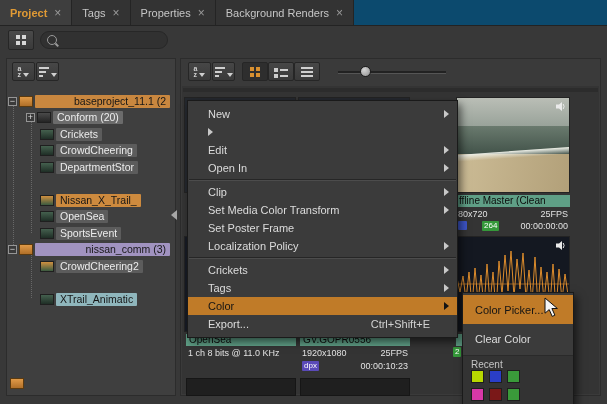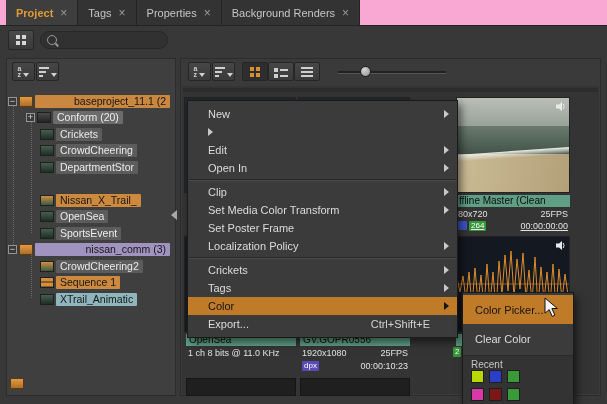--- a/index.html
+++ b/index.html
@@ -1,21 +1,21 @@
 <!DOCTYPE html>
 <html><head>
 <meta charset="utf-8">
 <style>
   html,body{margin:0;padding:0;background:#2e2e2e;}
   .app{position:relative;width:607px;height:404px;background:#383838;overflow:hidden;
        font-family:"Liberation Sans",sans-serif;-webkit-font-smoothing:antialiased;}
 
   
-  .tabbar{position:absolute;left:0;top:0;right:0;height:25px;background:#f9a8d4;
-          border-bottom:1px solid #232323;display:flex;padding-left:6px;}
+  .tabbar{position:absolute;left:0;top:0;right:0;height:25px;background:#0c4a6e;
+          border-bottom:1px solid #232323;display:flex;padding-left:0;}
   .tab{display:flex;align-items:center;gap:7px;padding:0 10px;border-right:1px solid #242424;
        font-size:11px;color:#c6c6c6;background:#333333;}
   .tab.active{background:#3e3e3e;color:#e09a35;font-weight:bold;}
   .tab-close{color:#9a9a9a;font-size:12px;line-height:1;font-weight:normal;}
 
   
   .tool-btn{position:absolute;left:8px;top:30px;width:26px;height:20px;
             background:linear-gradient(#4a4a4a,#3a3a3a);border:1px solid #262626;border-radius:2px;
             display:flex;align-items:center;justify-content:center;box-sizing:border-box;}
   .ico-grid{width:10px;height:10px;position:relative;}
@@ -213,24 +213,20 @@
     </div>
     <div class="tree-row root" style="top:148px;">
       <span class="exp">−</span>
       <span class="ic ic-project"></span>
       <span class="chip" style="background-color: rgb(161, 147, 192); color: rgb(22, 22, 22);">nissan_comm (3)</span>
     </div>
     <div class="tree-row pad2" style="top:165px;">
       <span class="ic ic-cliporange"></span>
       <span class="chip" style="background-color: rgb(92, 92, 92); color: rgb(236, 236, 236);">CrowdCheering2</span>
     </div>
-    <div class="tree-row pad2" style="top:181px;">
-      <span class="ic ic-seq"></span>
-      <span class="chip" style="background-color: rgb(205, 138, 62); color: rgb(22, 22, 22);">Sequence 1</span>
-    </div>
     <div class="tree-row pad2" style="top:198px;">
       <span class="ic ic-clip"></span>
       <span class="chip" style="background-color: rgb(143, 182, 188); color: rgb(22, 22, 22);">XTrail_Animatic</span>
     </div>
   </div>
 
   <span class="ic ic-project" style="position:absolute;left:10px;top:378px;"></span>
   <div class="splitter-arrow"></div>
 
   <div class="right-panel"></div>
@@ -275,21 +271,21 @@
     <svg class="spk" width="11" height="11" viewBox="0 0 11 11">
       <polygon points="1,3.5 4,3.5 7,1 7,10 4,7.5 1,7.5" fill="#eaeaea"></polygon>
       <path d="M8.2,3 Q10,5.5 8.2,8" stroke="#eaeaea" stroke-width="1" fill="none"></path>
     </svg>
   </div>
   <div class="chipname" style="left:456px;top:195px;width:114px;">ffline Master (Clean</div>
   <div class="inforow" style="left:456px;top:208px;width:114px;padding-left:2px;box-sizing:border-box;">
     <span>80x720</span>
     <span class="right">25FPS</span>
   </div>
-  <div class="inforow" style="left:456px;top:220px;width:114px;gap:2px;padding-left:2px;box-sizing:border-box;text-decoration:underline;">
+  <div class="inforow" style="left:456px;top:220px;width:114px;gap:15px;padding-left:2px;box-sizing:border-box;">
     <span class="badge badge-sq" style="background:#3d55c8;"></span>
     <span class="badge" style="background:#35983a;">264</span>
     <span class="right">00:00:00:00</span>
   </div>
 
   <div class="thumb-img" style="left:184px;top:236px;width:112px;height:96px;background:#171b24;"></div>
   <div class="thumb-img" style="left:298px;top:236px;width:112px;height:96px;background:#20242a;"></div>
   <div class="thumb-img" style="left:456px;top:236px;width:114px;height:96px;background:#141821;">
     <svg width="112" height="94" viewBox="0 0 112 94">
       <line x1="0" y1="47" x2="112" y2="47" stroke="#dd8c2c" stroke-width="1" opacity="0.6"></line>

